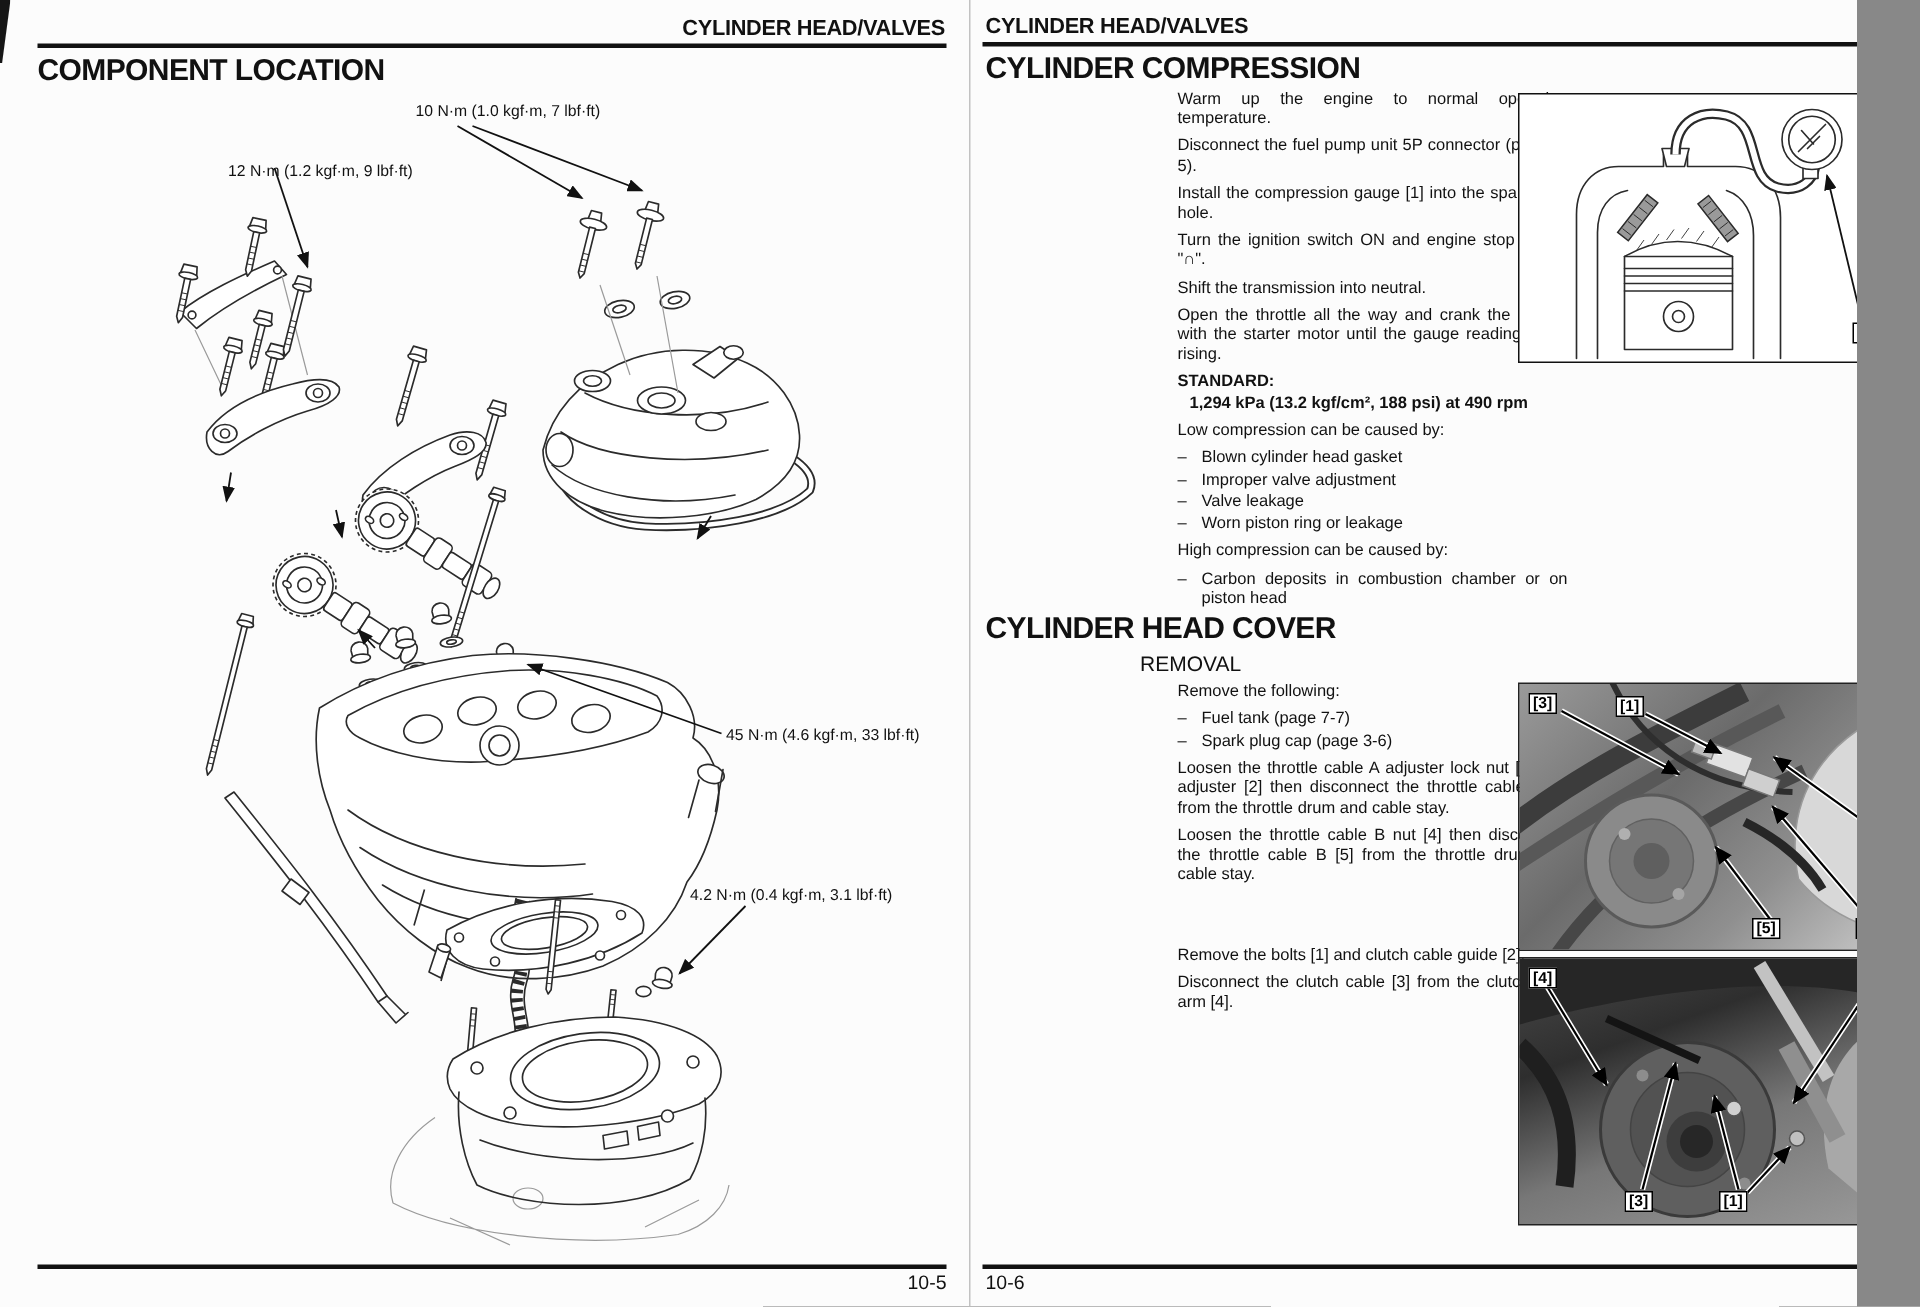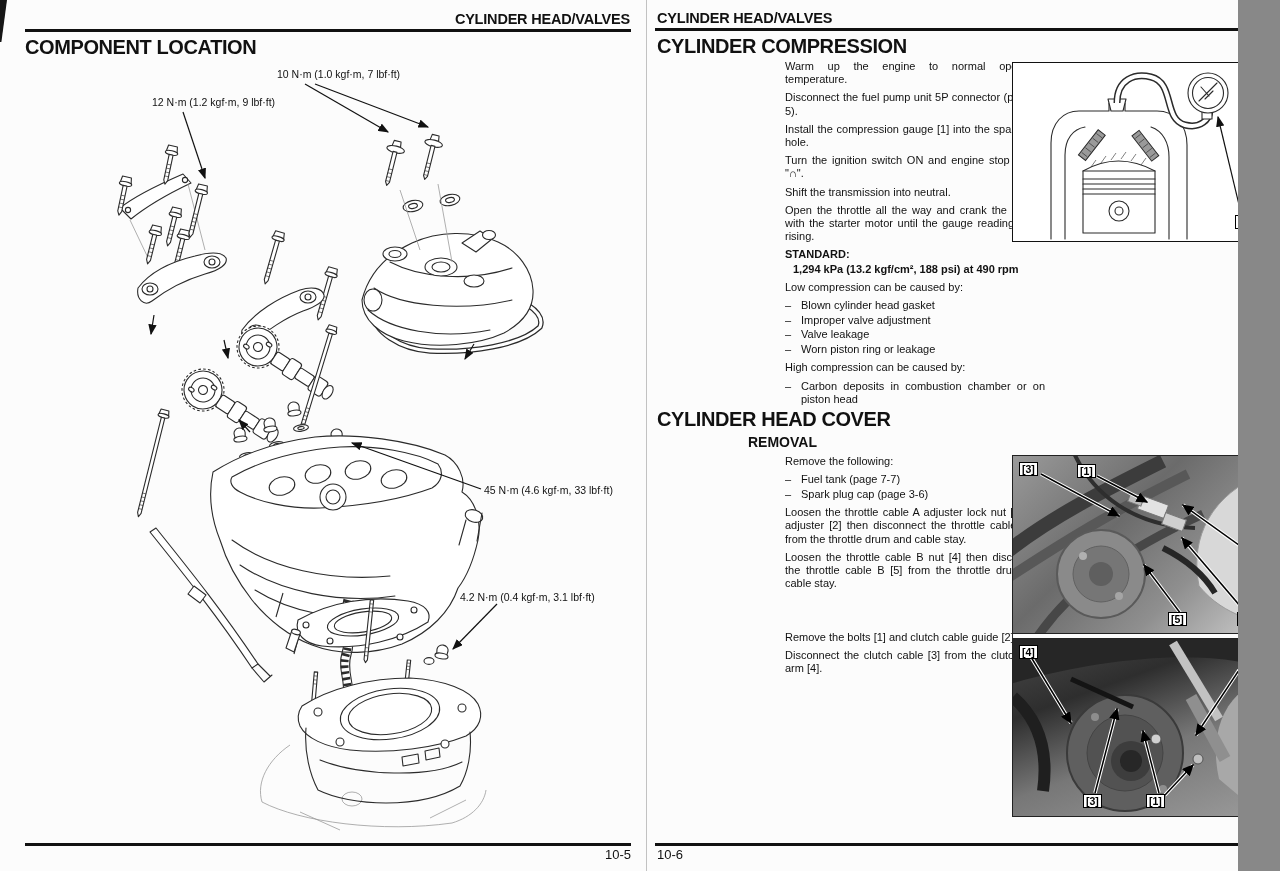--- a/index.html
+++ b/index.html
@@ -1,21 +1,21 @@
 <!DOCTYPE html>
 <html><head>
 <meta charset="utf-8">
 <style>
   html,body{margin:0;padding:0;background:#888;}
   #root{position:relative;width:1238px;height:871px;background:#fcfcfc;overflow:hidden;
         font-family:"Liberation Sans","DejaVu Sans",sans-serif;color:#111;}
   .abs{position:absolute;}
   .hdr{font-size:14.5px;font-weight:bold;letter-spacing:-0.2px;white-space:nowrap;}
   .h1{font-size:20px;font-weight:bold;letter-spacing:-0.4px;white-space:nowrap;}
-  .h2{font-size:14px;font-weight:bold;white-space:nowrap;}
+  .h2{font-size:14px;font-weight:normal;white-space:nowrap;margin-left:12px;}
   .rule{background:#111;}
   .pagenum{font-size:13px;font-weight:normal;}
   .col{width:260px;font-size:11px;line-height:13.2px;text-align:justify;margin-left:37px;}
   .p{margin:0 0 5px 0;}
   .li{display:flex;margin:0 0 1.5px 0;text-align:left;}
   .li .dash{width:16px;flex:none;}
   .b{font-weight:bold;}
   .stdval{margin-left:8px;}
   .tq{font-size:10.5px;white-space:nowrap;color:#111;}
   .figbox{background:#fff;border:1.2px solid #111;}
@@ -241,21 +241,21 @@
     <g>
       <path class="ldr" d="M305,84 L388,132" marker-end="url(#ah1)"></path>
       <path class="ldr" d="M315,84 L428,127" marker-end="url(#ah1)"></path>
       <path class="ldr" d="M183,112 L205,178" marker-end="url(#ah1)"></path>
       <path class="ldr" d="M481,489 L352,443" marker-end="url(#ah1)"></path>
       <path class="ldr" d="M497,604 L453,649" marker-end="url(#ah1)"></path>
     </g>
   </svg>
 
   <div class="abs tq" style="left:277px;top:68px;">10 N·m (1.0 kgf·m, 7 lbf·ft)</div>
-  <div class="abs tq" style="left:152px;top:96px;">12 N·m (1.2 kgf·m, 9 lbf·ft)</div>
+  <div class="abs tq" style="left:152px;top:108px;">12 N·m (1.2 kgf·m, 9 lbf·ft)</div>
   <div class="abs tq" style="left:484px;top:484px;">45 N·m (4.6 kgf·m, 33 lbf·ft)</div>
   <div class="abs tq" style="left:460px;top:591px;">4.2 N·m (0.4 kgf·m, 3.1 lbf·ft)</div>
 
   <div class="abs rule" style="left:25px;top:843px;width:606px;height:2.5px;"></div>
   <div class="abs pagenum" style="left:25px;top:847px;width:606px;text-align:right;">10-5</div>
 
   <div class="abs hdr" style="left:657px;top:10px;">CYLINDER HEAD/VALVES</div>
   <div class="abs rule" style="left:655px;top:28px;width:617px;height:3px;"></div>
   <div class="abs h1" style="left:657px;top:35px;">CYLINDER COMPRESSION</div>
 

